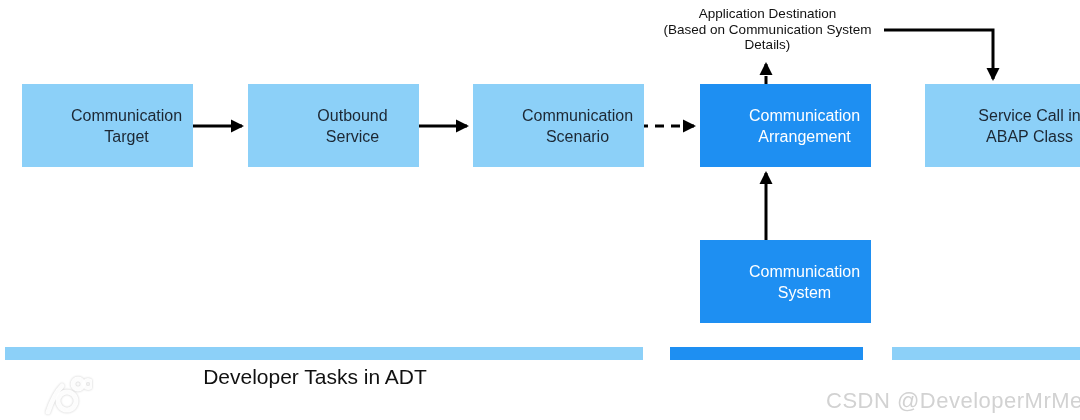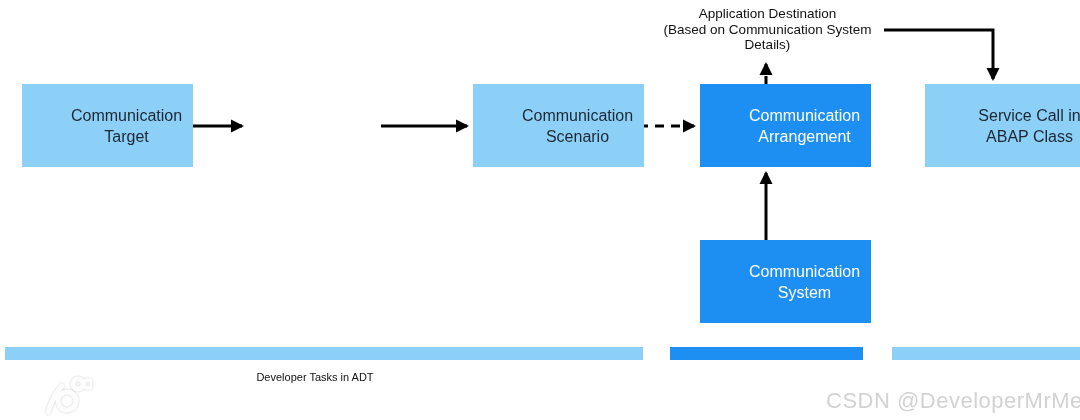--- a/index.html
+++ b/index.html
@@ -20,21 +20,21 @@
   .box.dark{background:var(--box-dark,#1E8FF2);color:var(--box-text-light,#fff);}
   .annotation{
     position:absolute;left:645px;top:6px;width:245px;text-align:center;white-space:pre-line;
     font-size:13.5px;line-height:15.5px;color:#111;
   }
   .lane-bar{position:absolute;top:347px;height:13px;}
   .lane-bar.light{background:var(--bar-light,#8CD0F8);}
   .lane-bar.dark{background:var(--bar-dark,#1E8FF2);}
   .lane-label{
     position:absolute;top:367px;text-align:center;white-space:pre-line;
-    font-size:11px;line-height:20px;color:#111;
+    font-size:21px;line-height:20px;color:#111;
   }
   .wm-left{
     position:absolute;left:8px;top:376px;display:flex;align-items:center;gap:6px;
     color:rgba(255,255,255,0.95);-webkit-text-stroke:0.6px #d4d4d4;
     text-shadow:0 0 3px rgba(175,175,175,0.55);
     font-size:27px;font-weight:bold;letter-spacing:2px;flex-direction:column;
   }
   .wm-left svg{filter:drop-shadow(0 0 1px #c9c9c9);}
   .wm-right{
     position:absolute;left:826px;top:388px;font-size:22px;color:var(--watermark-gray,#D2D2D2);
@@ -59,20 +59,22 @@
     <line class="dashed-short" x1="766" y1="84" x2="766" y2="64" marker-end="url(#ah)"></line>
     <path class="conn" d="M884 30 H993 V79" marker-end="url(#ah)"></path>
   </svg>
 
   <div class="annotation">Application Destination
 (Based on Communication System
 Details)</div>
 
   <div class="box light" style="left:22px;top:84px">Communication
 Target</div>
+  <div class="box light" style="left:248px;top:84px">Outbound
+Service</div>
   <div class="box light" style="left:473px;top:84px">Communication
 Scenario</div>
   <div class="box dark" style="left:700px;top:84px">Communication
 Arrangement</div>
   <div class="box light" style="left:925px;top:84px">Service Call in
 ABAP Class</div>
   <div class="box dark" style="left:700px;top:240px">Communication
 System</div>
 
   <div class="lane-bar light" style="left:5px;width:638px"></div>

